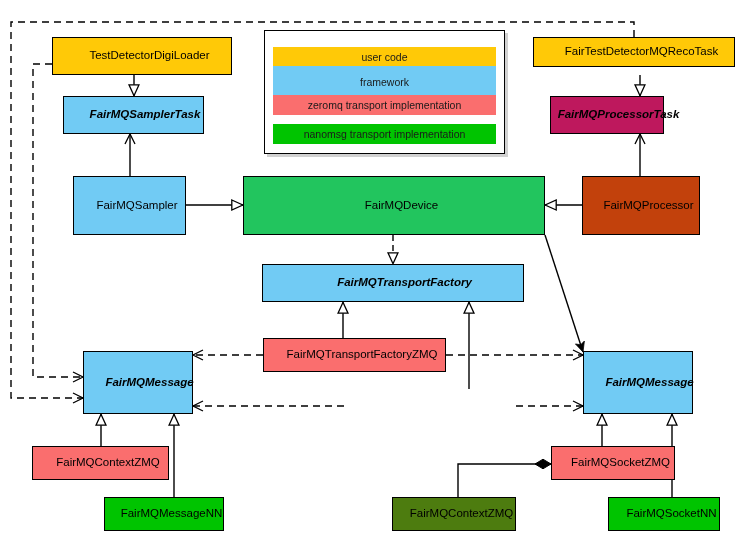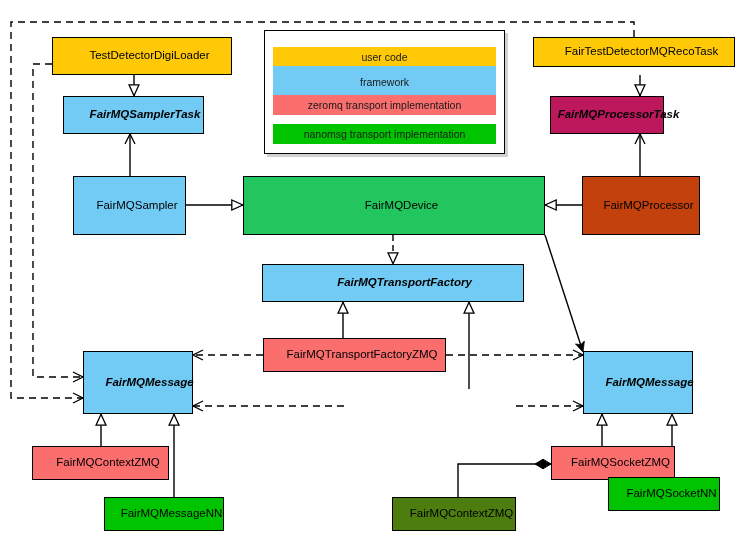--- a/index.html
+++ b/index.html
@@ -113,15 +113,15 @@
   <div class="node abstract" style="left:583px;top:351px;width:110px;height:63px;background:#71CBF4;">FairMQMessage</div>
 
   <div class="node bold" style="left:32px;top:446px;width:137px;height:34px;background:#FA6E6E;">FairMQContextZMQ</div>
 
   <div class="node bold" style="left:104px;top:497px;width:120px;height:34px;background:#00C400;">FairMQMessageNN</div>
 
   <div class="node bold" style="left:551px;top:446px;width:124px;height:34px;background:#FA6E6E;">FairMQSocketZMQ</div>
 
   <div class="node bold" style="left:392px;top:497px;width:124px;height:34px;background:#4d7c0f;">FairMQContextZMQ</div>
 
-  <div class="node bold" style="left:608px;top:477px;width:112px;height:34px;background:#00C400;">FairMQSocketNN</div>
+  <div class="node bold" style="left:608px;top:497px;width:112px;height:34px;background:#00C400;">FairMQSocketNN</div>
 
 </div>
 
 </body></html>

